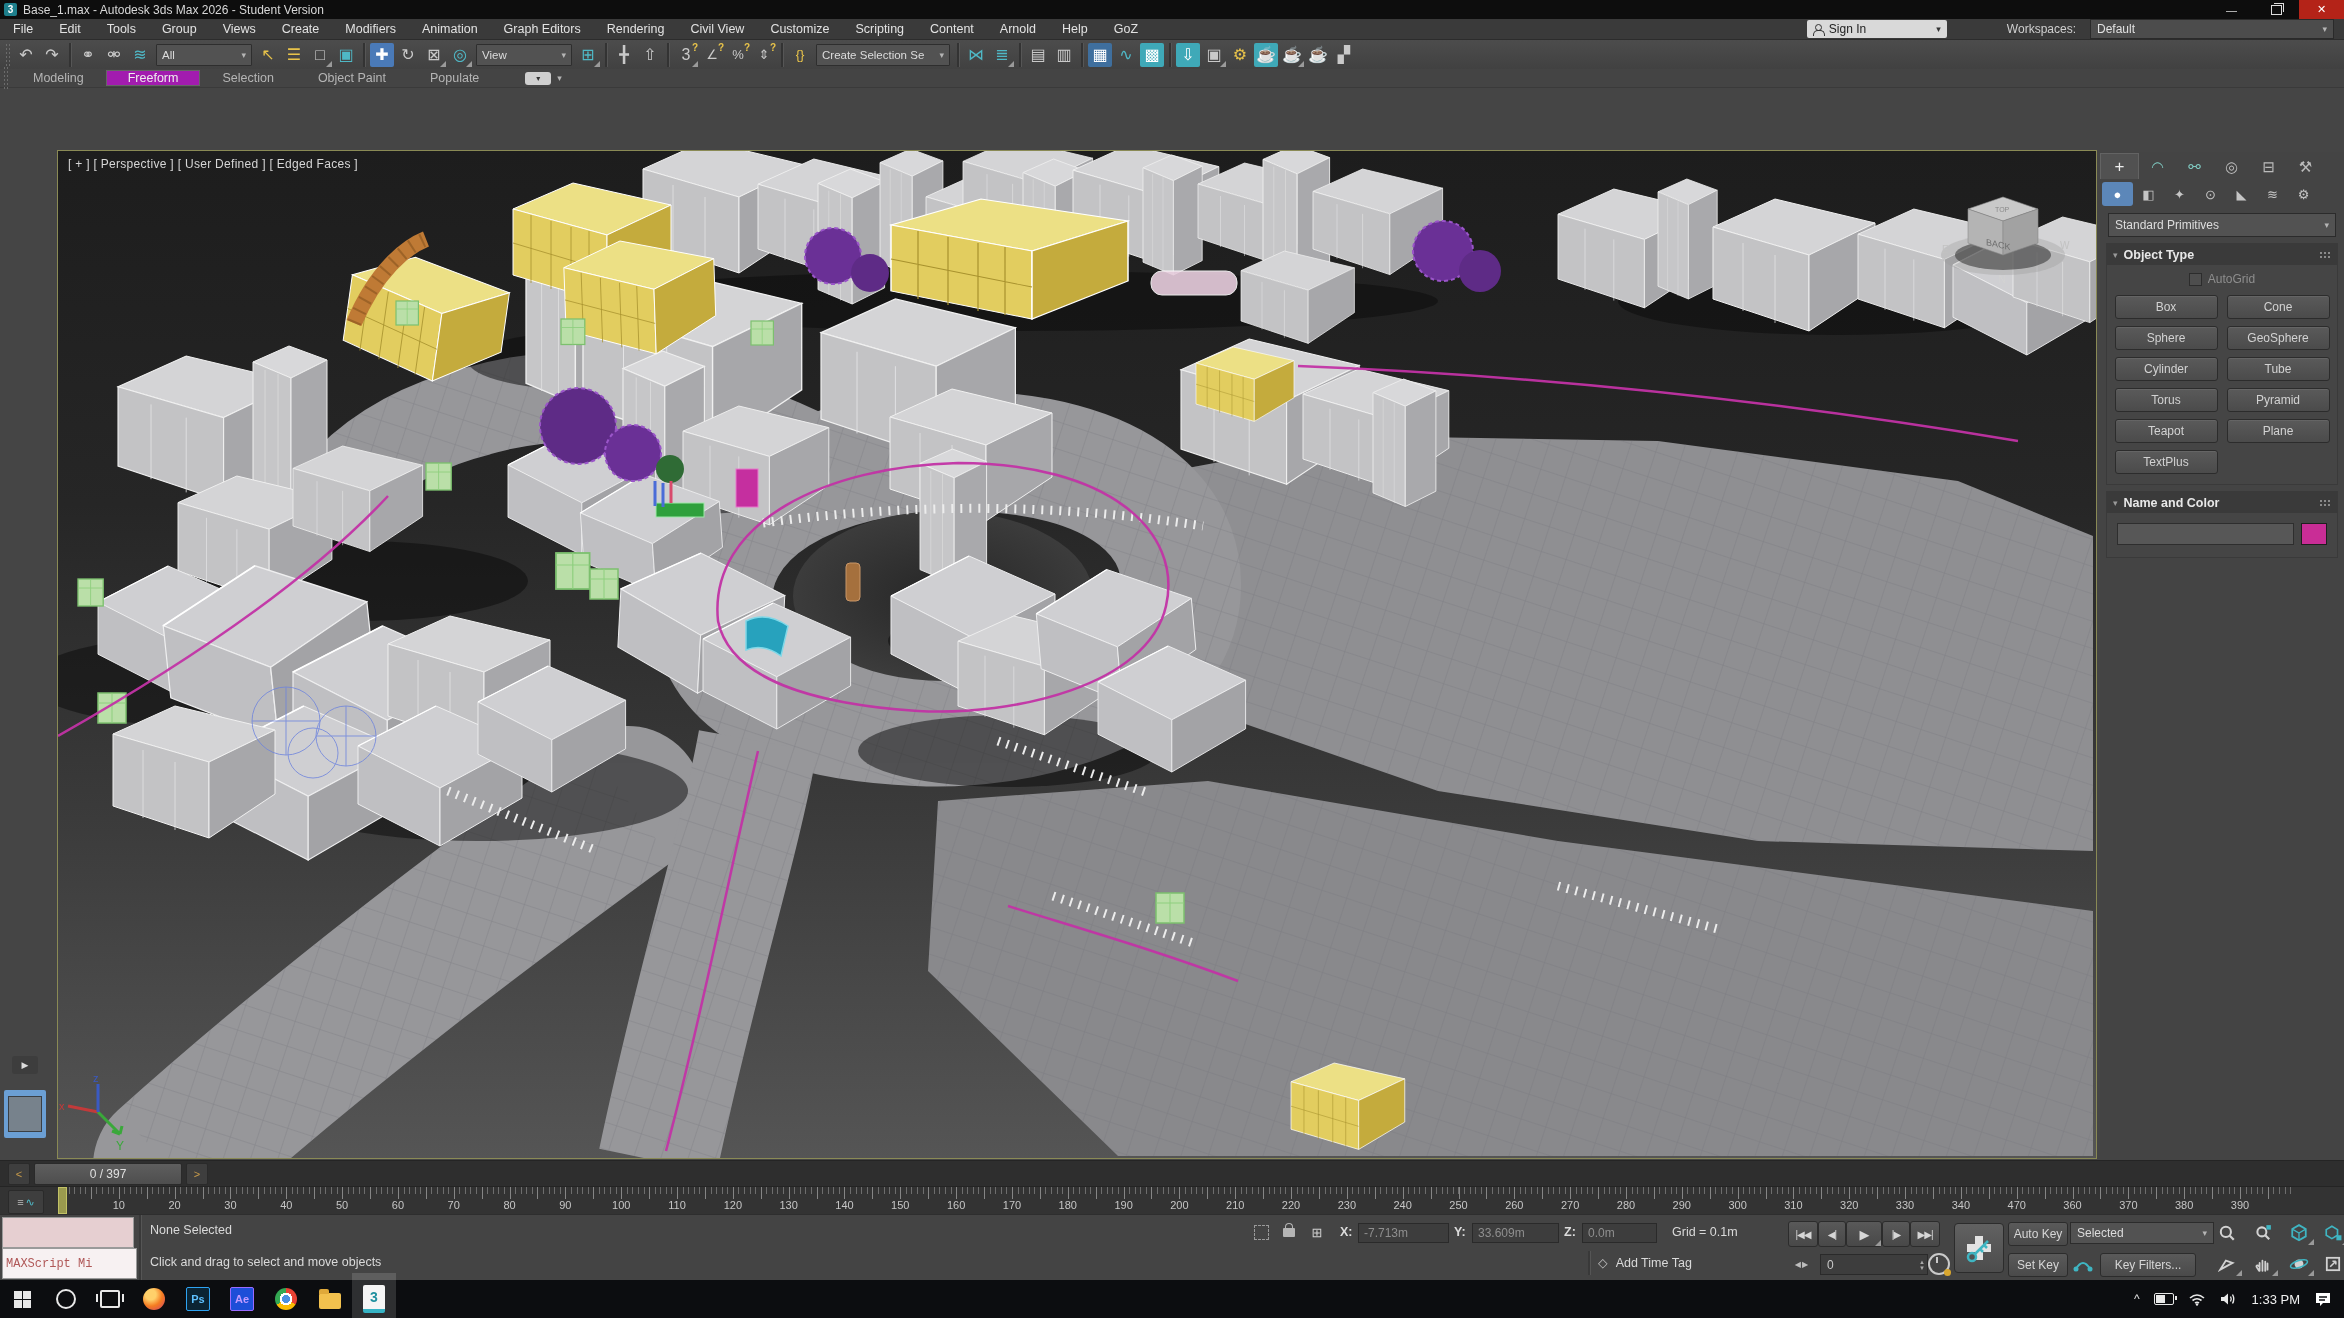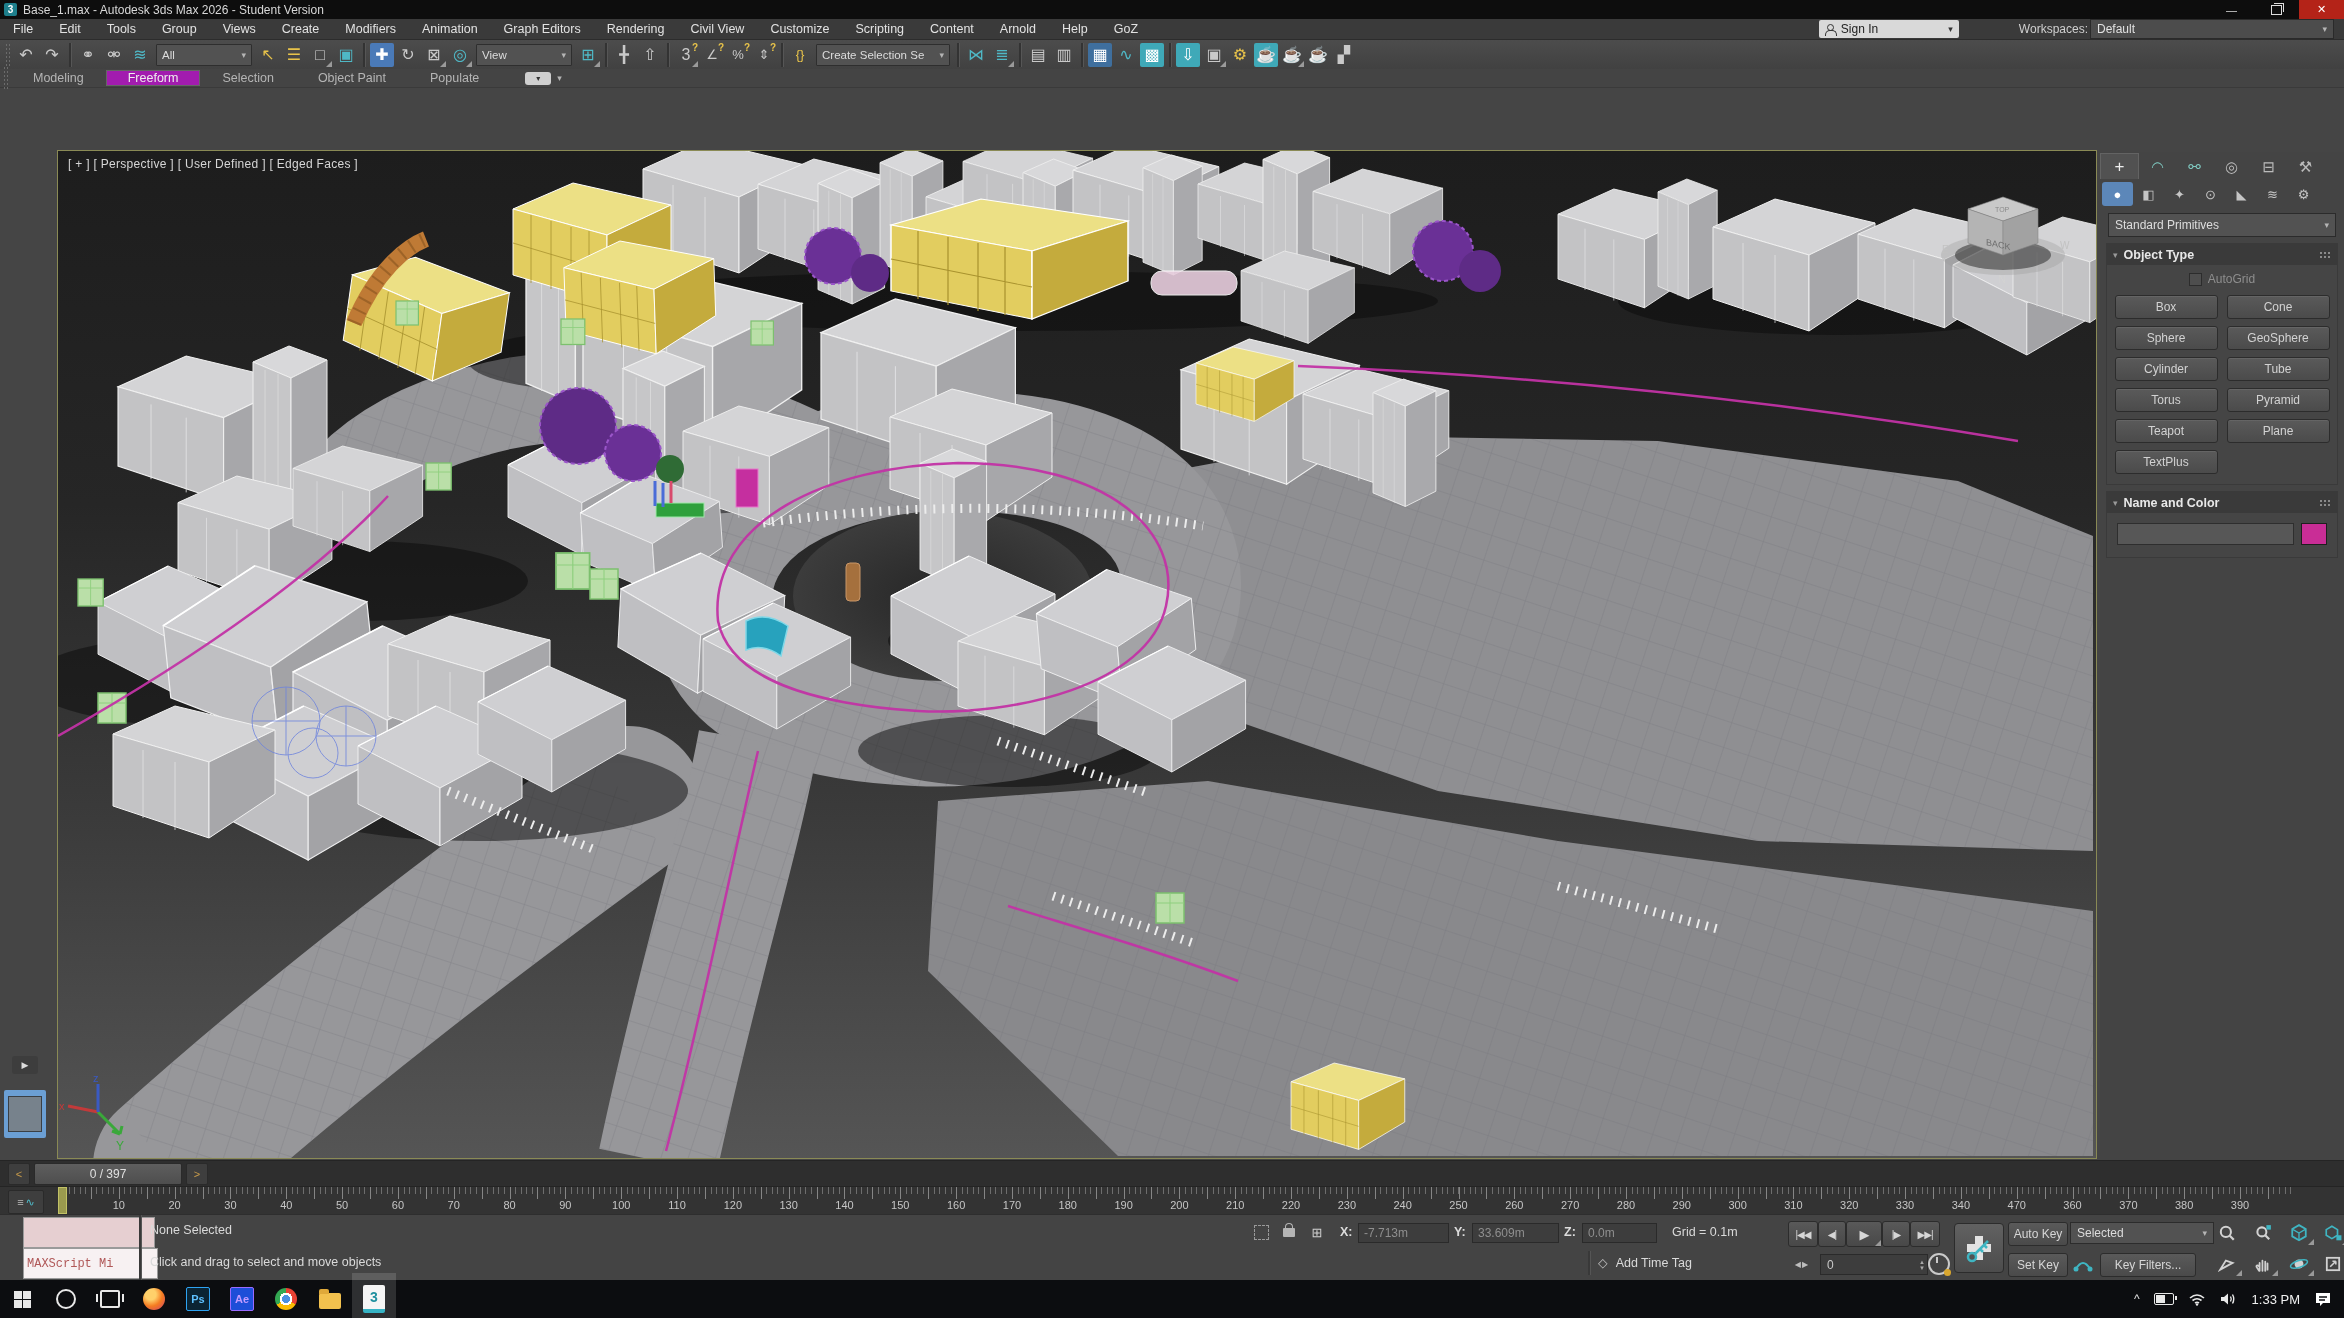--- a/index.html
+++ b/index.html
@@ -18,21 +18,21 @@
   
   .menubar{position:absolute;left:0;top:19px;width:2344px;height:20px;background:#3a3a3a;border-bottom:1px solid #2c2c2c;
            display:flex;align-items:center;}
   .menu-item{padding:2px 13px;color:#e2e2e2;font-size:12.5px;cursor:default;}
   .signin{margin-left:12px;width:128px;height:18px;background:#d9d9d9;border-radius:2px;display:flex;align-items:center;
           color:#222;font-size:12px;padding:0 6px;gap:6px;}
   .person{width:10px;height:10px;position:relative;}
   .person::before{content:"";position:absolute;left:2.5px;top:0;width:5px;height:5px;border:1px solid #333;border-radius:50%;}
   .person::after{content:"";position:absolute;left:0;top:6px;width:10px;height:5px;border:1px solid #333;border-bottom:none;border-radius:5px 5px 0 0;}
   .ws-label{margin-left:60px;color:#cfcfcf;font-size:12px;}
-  .ws-dd{margin-left:2px;width:230px;height:18px;background:#4c4c4c;border:1px solid #2a2a2a;display:flex;align-items:center;
+  .ws-dd{margin-left:14px;width:230px;height:18px;background:#4c4c4c;border:1px solid #2a2a2a;display:flex;align-items:center;
          padding:0 6px;color:#e0e0e0;font-size:12px;}
   .caret{margin-left:auto;color:#b5b5b5;font-size:9px;}
   
   .toolbar{position:absolute;left:0;top:40px;width:2344px;height:29px;background:linear-gradient(#4c4c4c,#414141);
            display:flex;align-items:center;padding-left:2px;}
   .draghandle{width:5px;height:24px;margin:0 3px;background-image:radial-gradient(#6b6b6b 1px,transparent 1px);background-size:3px 4px;}
   .tbi{position:relative;min-width:24px;height:24px;display:inline-flex;align-items:center;justify-content:center;
        font-size:16px;color:#c9c9c9;margin:0 1px;border-radius:2px;}
   .tbi.sm{font-size:13px;}
   .tbi.yellow{color:#e8c34a;}
@@ -93,21 +93,21 @@
             display:flex;align-items:center;justify-content:center;gap:2px;color:#bdbdbd;font-size:11px;}
   .curvebtn i{color:#4fb8c6;font-style:normal;}
   .ruler{position:absolute;left:55px;top:0;width:2240px;height:28px;background:#333;
          background-image:repeating-linear-gradient(90deg,#858585 0 1px,transparent 1px 27.91px),
                           repeating-linear-gradient(90deg,#6d6d6d 0 1px,transparent 1px 5.582px);
          background-size:100% 12px,100% 7px;background-repeat:no-repeat;background-position:8px 0,8px 0;}
   .tick{position:absolute;top:12px;font-size:11px;color:#c6c6c6;transform:translateX(-50%);left:calc(8px + var(--v)*5.582px);}
   .marker{position:absolute;left:3px;top:0;width:9px;height:27px;background:#9a9a4e;border:1px solid #c2c266;box-sizing:border-box;}
   
   .statusbar{position:absolute;left:0;top:1214px;width:2344px;height:66px;background:#444;border-top:1px solid #2e2e2e;}
-  .listener{position:absolute;left:0;top:2px;width:136px;height:62px;margin-left:21px;}
+  .listener{position:absolute;left:0;top:2px;width:136px;height:62px;}
   .listener .pink{position:absolute;left:2px;top:0;width:130px;height:29px;background:#e6cfd1;border:1px solid #9a9a9a;}
   .listener .white{position:absolute;left:2px;top:31px;width:130px;height:29px;background:#f7f1f2;border:1px solid #9a9a9a;
                    font-family:"Liberation Mono",monospace;font-size:12px;color:#b05858;display:flex;align-items:center;padding-left:3px;overflow:hidden;white-space:nowrap;}
   .ldiv{position:absolute;left:139px;top:0;width:2px;height:66px;background:#393939;box-shadow:1px 0 0 #555;}
   .stattext{position:absolute;left:150px;top:8px;color:#dadada;font-size:12.5px;}
   .prompttext{position:absolute;left:150px;top:40px;color:#dadada;font-size:12.5px;}
   .sicon{position:absolute;width:18px;height:18px;display:flex;align-items:center;justify-content:center;color:#bdbdbd;font-size:13px;}
   .isolate{border:1.5px dashed #9a9a9a;width:13px;height:13px;}
   .padlock{position:relative;width:12px;height:9px;background:#b5b5b5;border-radius:1px;margin-top:5px;}
   .padlock::before{content:"";position:absolute;left:2px;top:-5px;width:6px;height:5px;border:1.5px solid #b5b5b5;border-bottom:none;border-radius:4px 4px 0 0;}

